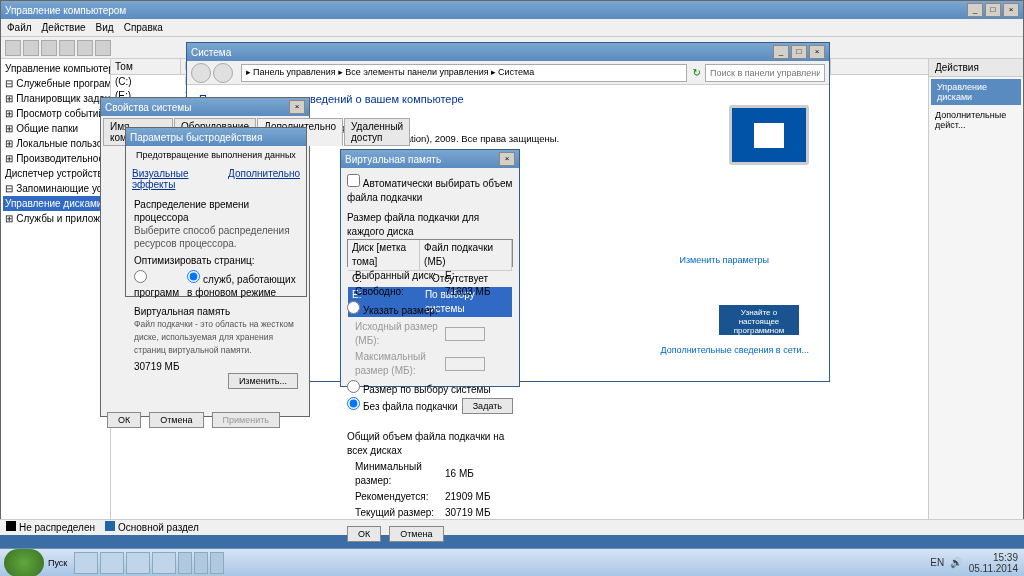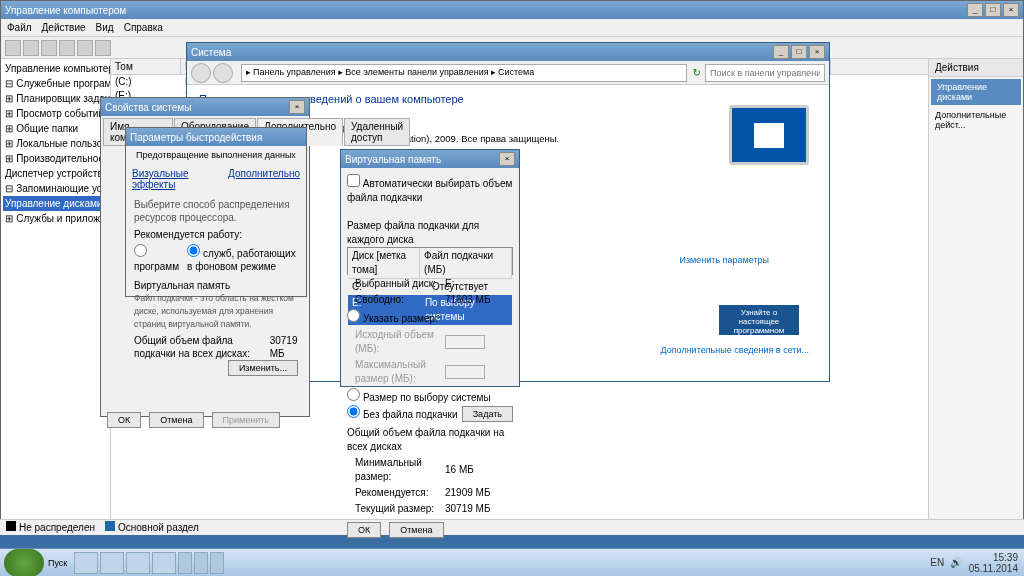--- a/index.html
+++ b/index.html
@@ -247,48 +247,48 @@
 <div class="perfwin">
   <div class="titlebar">
     <span>Параметры быстродействия</span>
   </div>
   <div style="text-align:center;padding:4px;font-size:9px">Предотвращение выполнения данных</div>
   <div class="perftabs">
     <span class="perftab">Визуальные эффекты</span>
     <span class="perftab">Дополнительно</span>
   </div>
   <div class="perfbody">
+    <div>Распределение времени процессора</div>
     <div style="color:#555">Выберите способ распределения ресурсов процессора.</div>
-    <div style="margin-top:4px">Рекомендуется работу:</div>
+    <div style="margin-top:4px">Оптимизировать страниц:</div>
     <div style="display:flex;gap:8px;margin:3px 0">
       <label><input type="radio" class="radio" style=""><span>программ</span></label>
       <label><input type="radio" class="radio" checked="" style=""><span>служб, работающих в фоновом режиме</span></label>
     </div>
     <div style="margin-top:6px">Виртуальная память</div>
     <div style="color:#555;font-size:8.5px">Файл подкачки - это область на жестком диске, используемая для хранения страниц виртуальной памяти.</div>
     <div style="display:flex;justify-content:space-between;margin-top:3px">
-      <span>Общий объем файла подкачки на всех дисках:</span>
       <span>30719 МБ</span>
     </div>
     <div style="text-align:right;">
       <button class="btn">Изменить...</button>
     </div>
   </div>
 </div>
 
 <div class="vmwin">
   <div class="titlebar">
     <span>Виртуальная память</span>
     <div class="winctrl">
         <div class="winbtn">×</div>
       </div>
   </div>
   <div class="vmbody">
     <label><input type="checkbox" style=""> <span>Автоматически выбирать объем файла подкачки</span></label>
-    <div style="margin-top:14px">Размер файла подкачки для каждого диска</div>
+    <div style="margin-top:6px">Размер файла подкачки для каждого диска</div>
     <div class="vmlist">
       <div class="vmlist-hdr">
         <div style="width:80px">Диск [метка тома]</div>
         <div>Файл подкачки (МБ)</div>
       </div>
       <div class="vmlist-row">
         <div style="width:80px">C:</div>
         <div>Отсутствует</div>
       </div>
       <div class="vmlist-row sel">
@@ -299,33 +299,33 @@
     <div class="vmfield">
         <span class="lbl">Выбранный диск:</span>
         <span>E:</span>
       </div>
     <div class="vmfield">
         <span class="lbl">Свободно:</span>
         <span>71603 МБ</span>
       </div>
     <label><input type="radio" class="radio" style=""><span>Указать размер:</span></label>
     <div class="vmfield">
-        <span class="lbl" style="color:#999">Исходный объем (МБ):</span>
+        <span class="lbl" style="color:#999">Исходный размер (МБ):</span>
         <input class="vminput" disabled="" style="">
       </div>
     <div class="vmfield">
         <span class="lbl" style="color:#999">Максимальный размер (МБ):</span>
         <input class="vminput" disabled="" style="">
       </div>
     <label><input type="radio" class="radio" style=""><span>Размер по выбору системы</span></label><br>
     <div style="display:flex;justify-content:space-between;align-items:center">
       <label><input type="radio" class="radio" checked="" style=""><span>Без файла подкачки</span></label>
       <button class="btn">Задать</button>
     </div>
-    <div style="margin-top:4px">Общий объем файла подкачки на всех дисках</div>
+    <div style="margin-top:16px">Общий объем файла подкачки на всех дисках</div>
     <div class="vmfield">
         <span class="lbl">Минимальный размер:</span>
         <span>16 МБ</span>
       </div>
     <div class="vmfield">
         <span class="lbl">Рекомендуется:</span>
         <span>21909 МБ</span>
       </div>
     <div class="vmfield">
         <span class="lbl">Текущий размер:</span>

